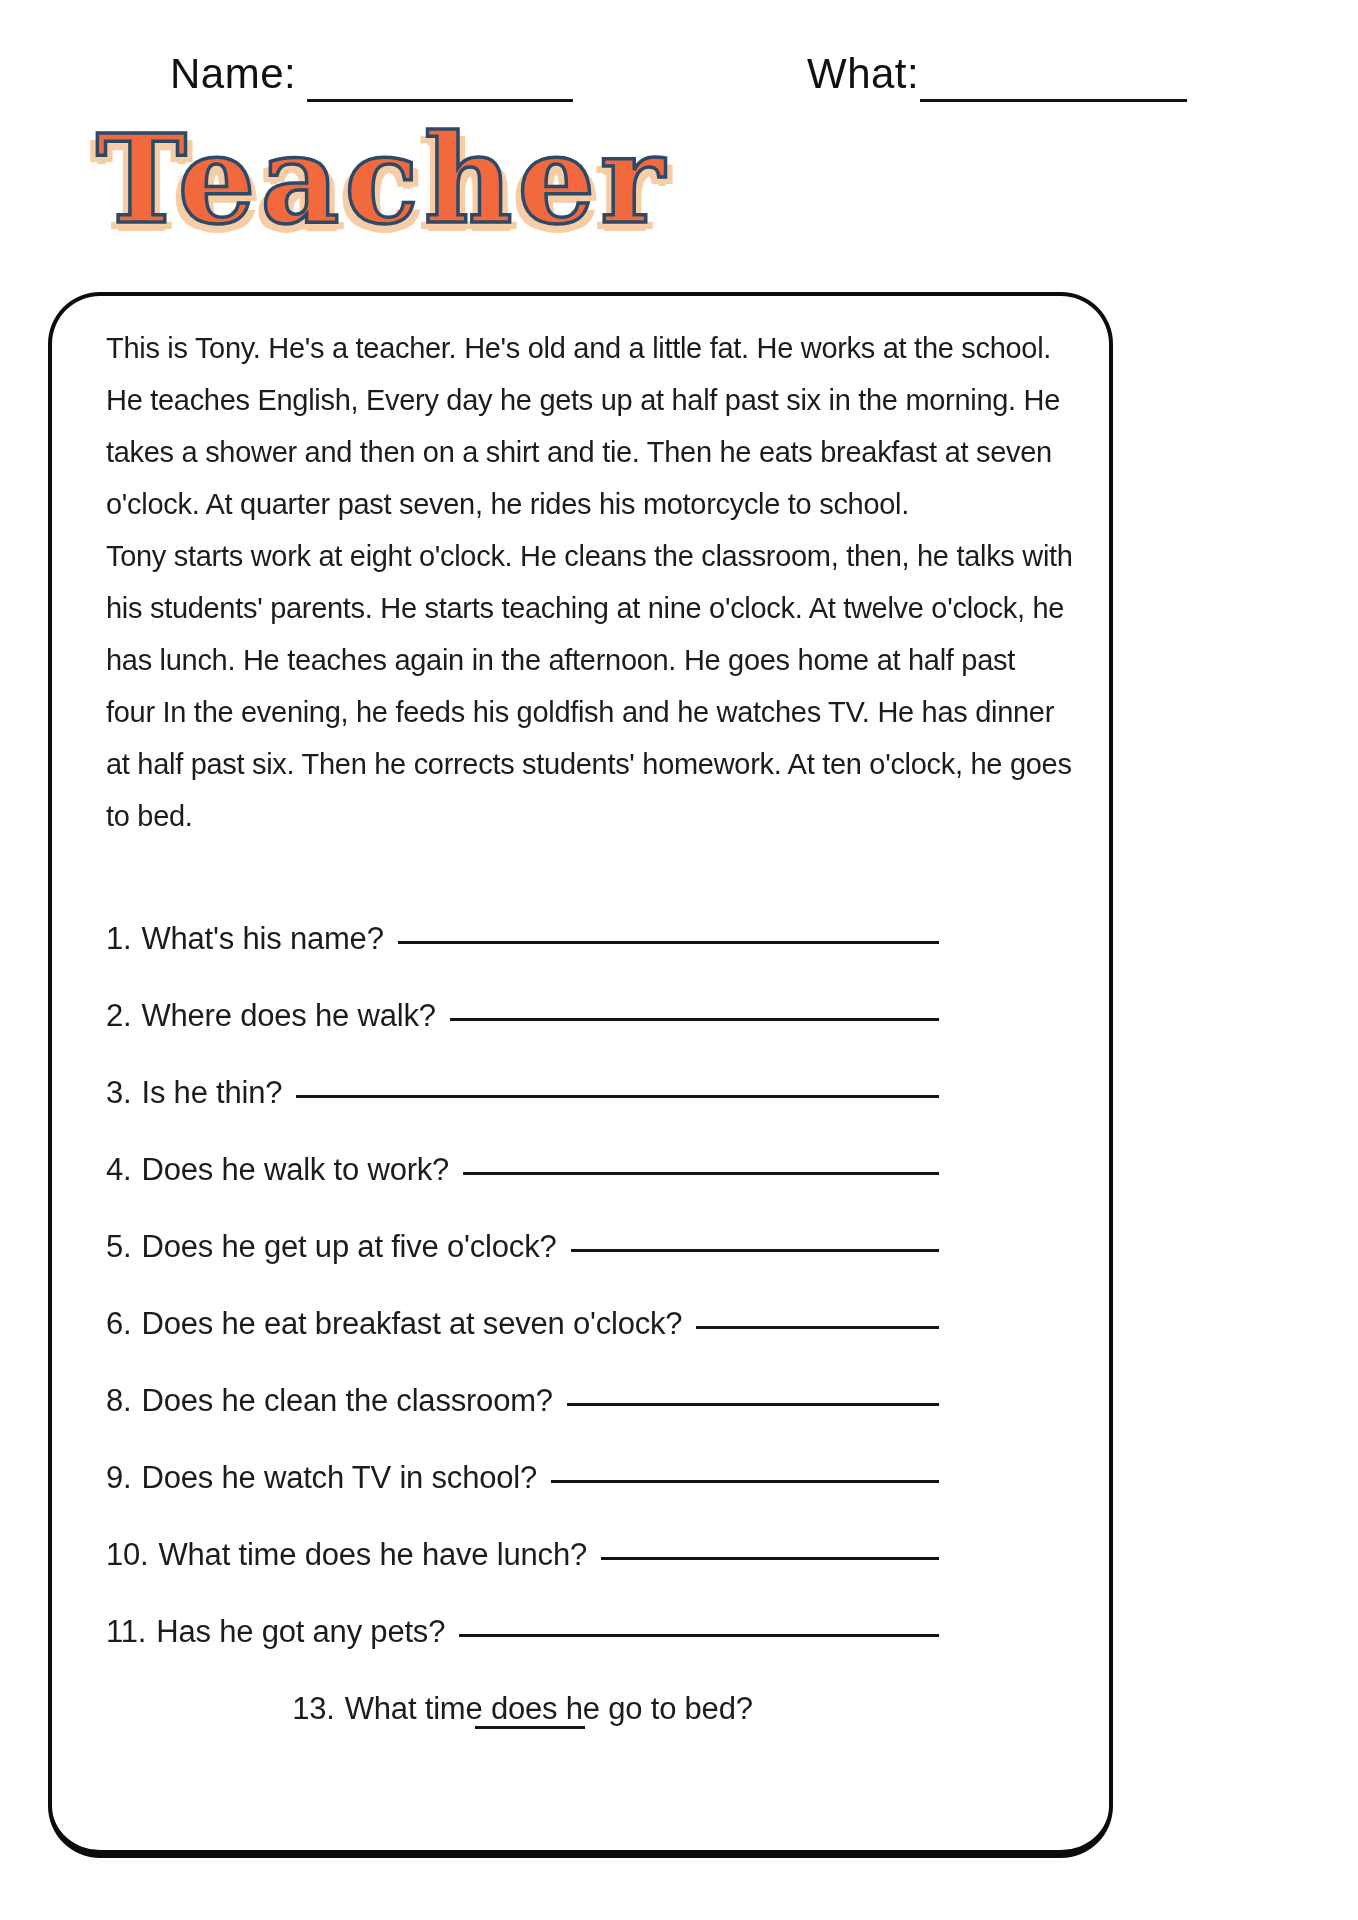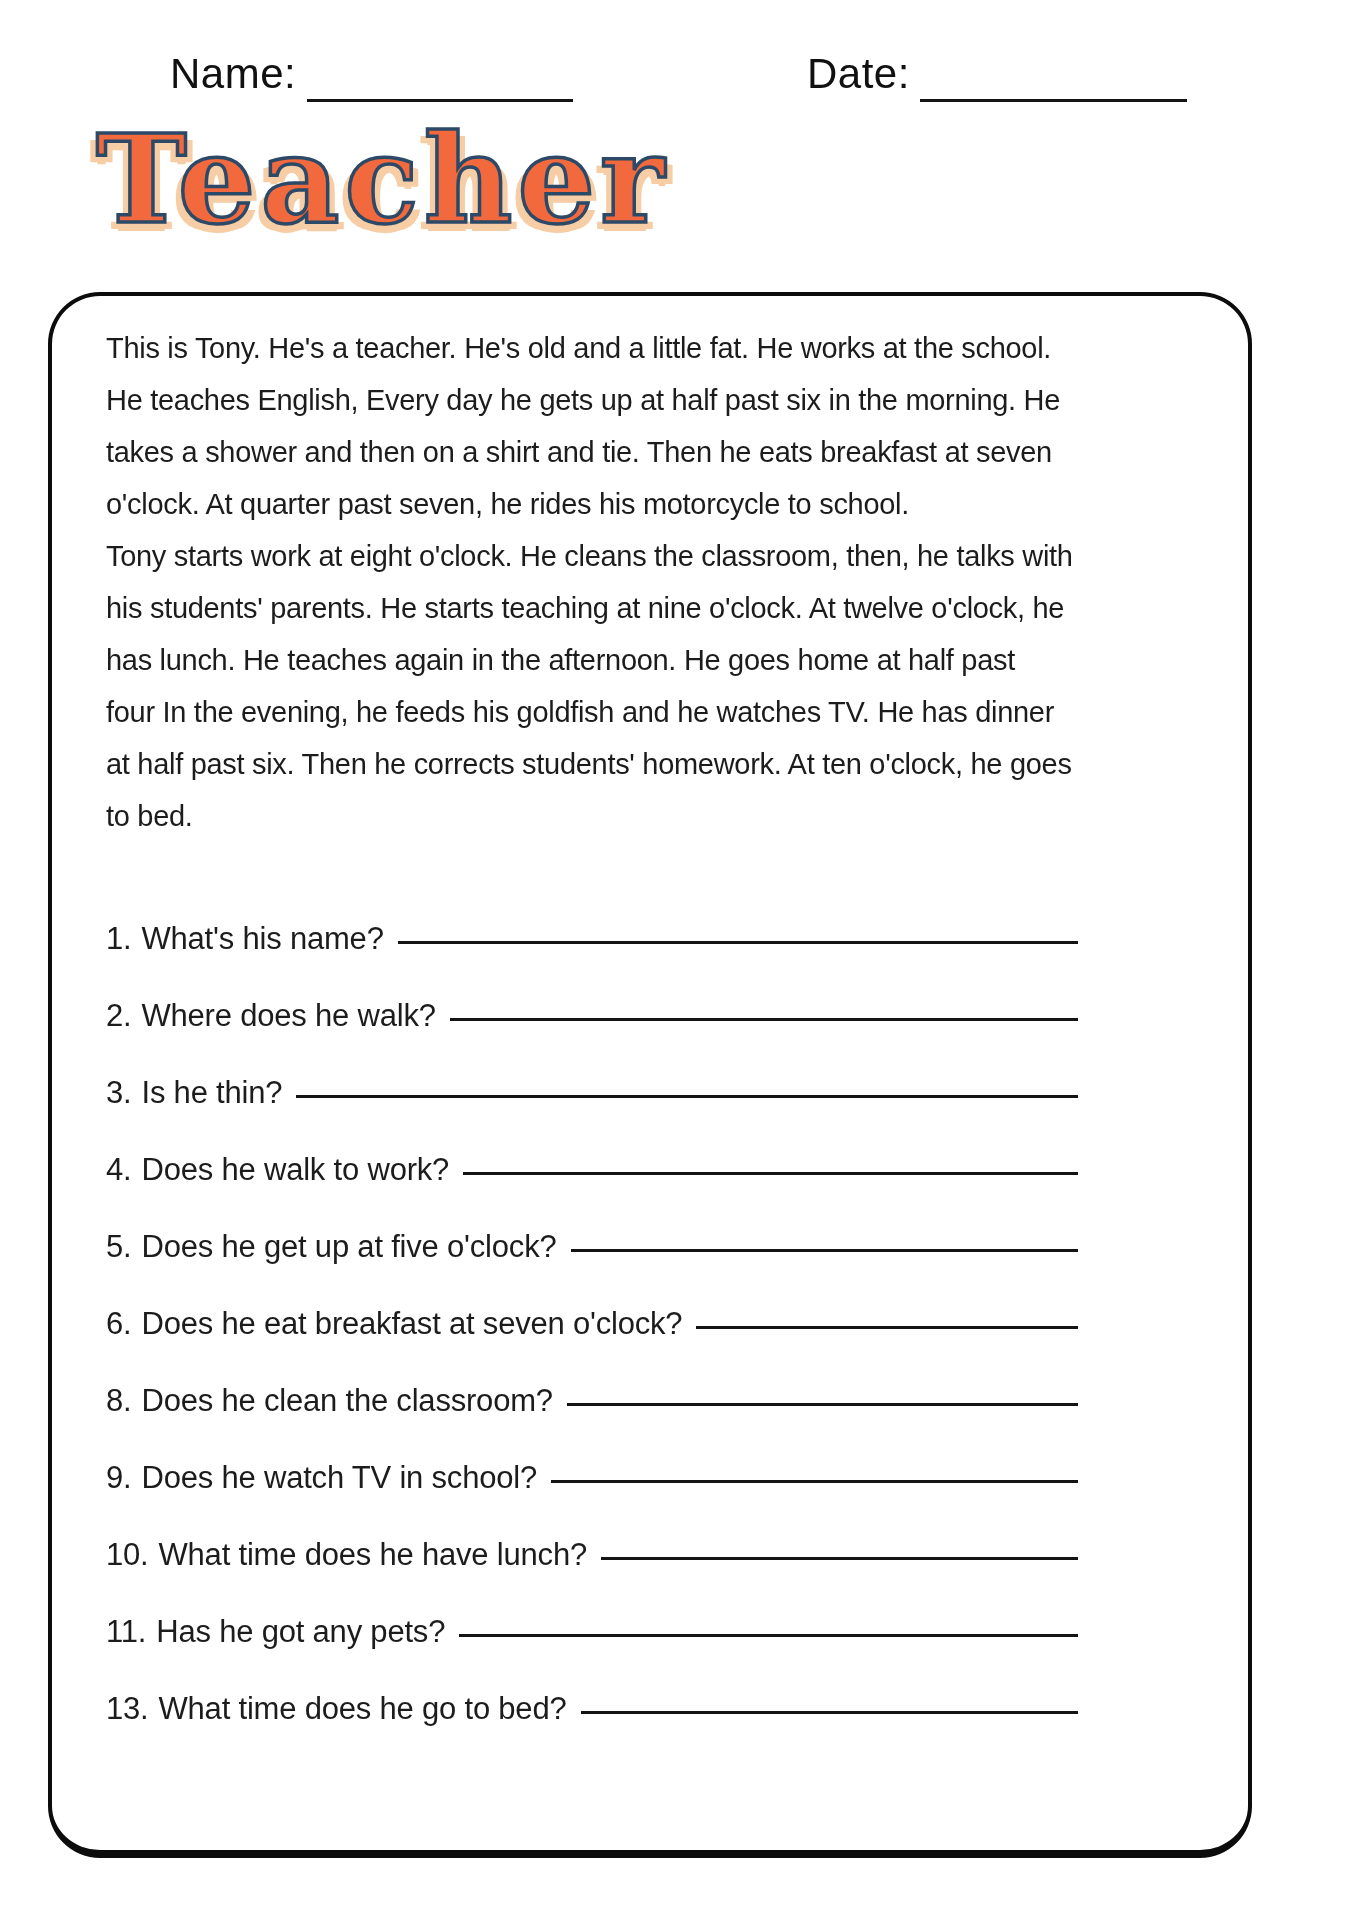--- a/index.html
+++ b/index.html
@@ -43,21 +43,21 @@
       -7px 7px 0 var(--title-shadow),
        7px 7px 0 var(--title-shadow),
        0 9px 0 var(--title-shadow);
     line-height:1;
     white-space:nowrap;
   }
 
   
   .sheet-box{
     position:absolute;left:48px;top:292px;
-    width:1204px;height:1566px;
+    width:1065px;height:1566px;
     border:4px solid #0c0c0c;
     border-bottom-width:8px;
     border-radius:52px;
     background:transparent;
   }
 
   
   .passage{
     margin:26px 34px 0 54px;
     font-size:29px;
@@ -72,38 +72,38 @@
     margin:80px 170px 0 54px;
   }
   .q-row{
     display:flex;
     align-items:center;
     height:34px;
     margin-bottom:43px;
     font-size:31px;
     letter-spacing:-0.2px;
   }
-  .q-row:last-child{margin-bottom:0;}
+  .q-row:last-child{margin-bottom:0;flex-direction:column;}
   .q-label{white-space:nowrap;line-height:34px;}
   .q-num{margin-right:10px;}
   .q-blank{
     flex:1;
     min-width:110px;
     margin-left:14px;
     margin-bottom:1px;
     border-bottom:3px solid var(--rule);
     height:10px;
   }
 </style>
 </head>
 <body>
 
 <div class="hdr-group hdr-name">Name:</div>
 <div class="hdr-rule rule-name"></div>
-<div class="hdr-group hdr-date">Date:</div>
+<div class="hdr-group hdr-date">What:</div>
 <div class="hdr-rule rule-date"></div>
 
 <div class="worksheet-title">Teacher</div>
 
 <div class="sheet-box">
 
   <div class="passage">
     <div>This is Tony. He's a teacher. He's old and a little fat. He works at the school.</div>
     <div>He teaches English, Every day he gets up at half past six in the morning. He</div>
     <div>takes a shower and then on a shirt and tie. Then he eats breakfast at seven</div>

